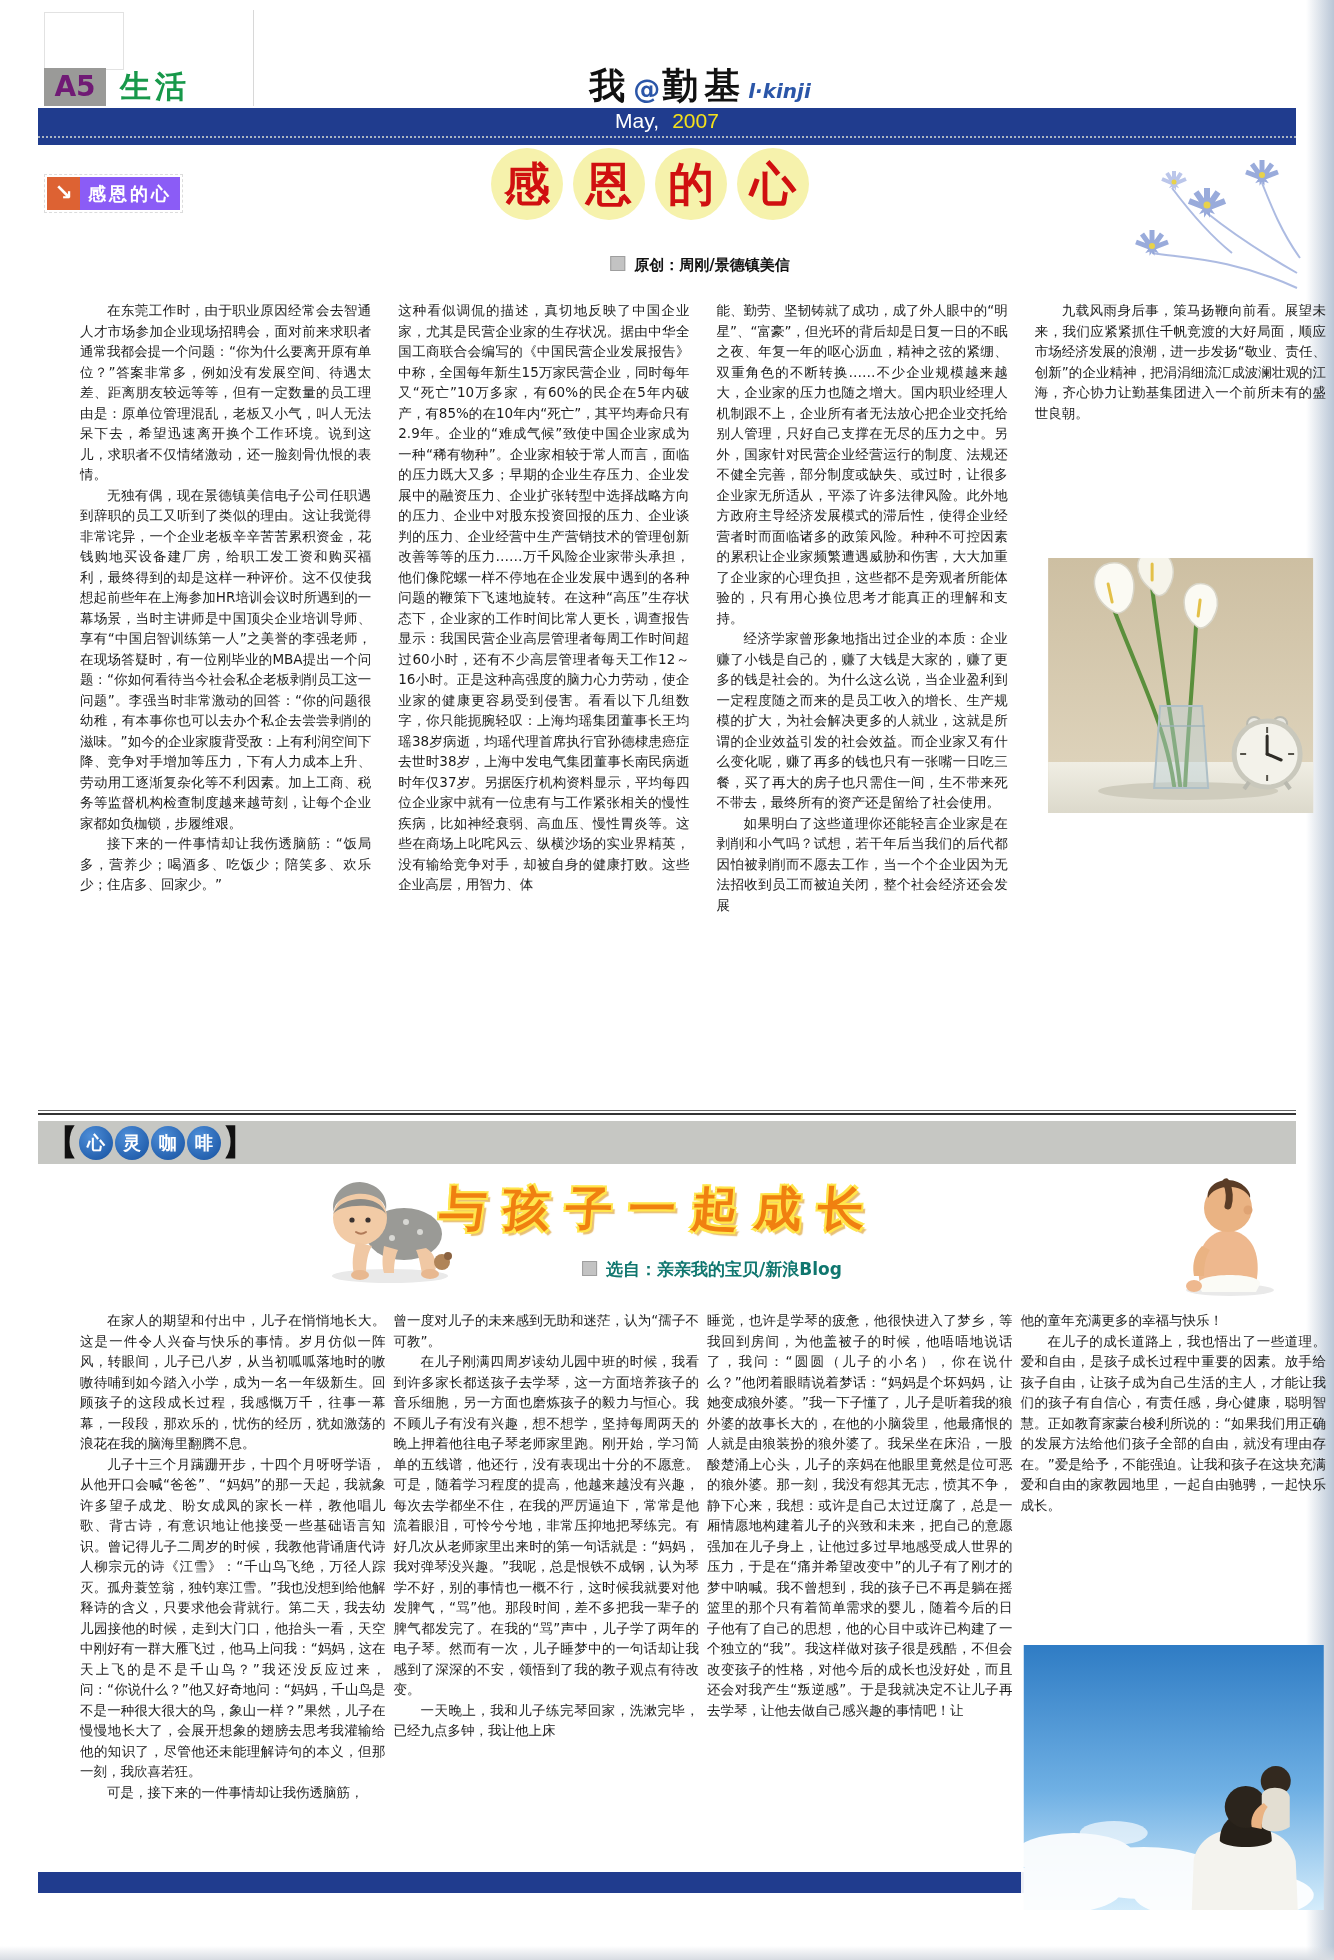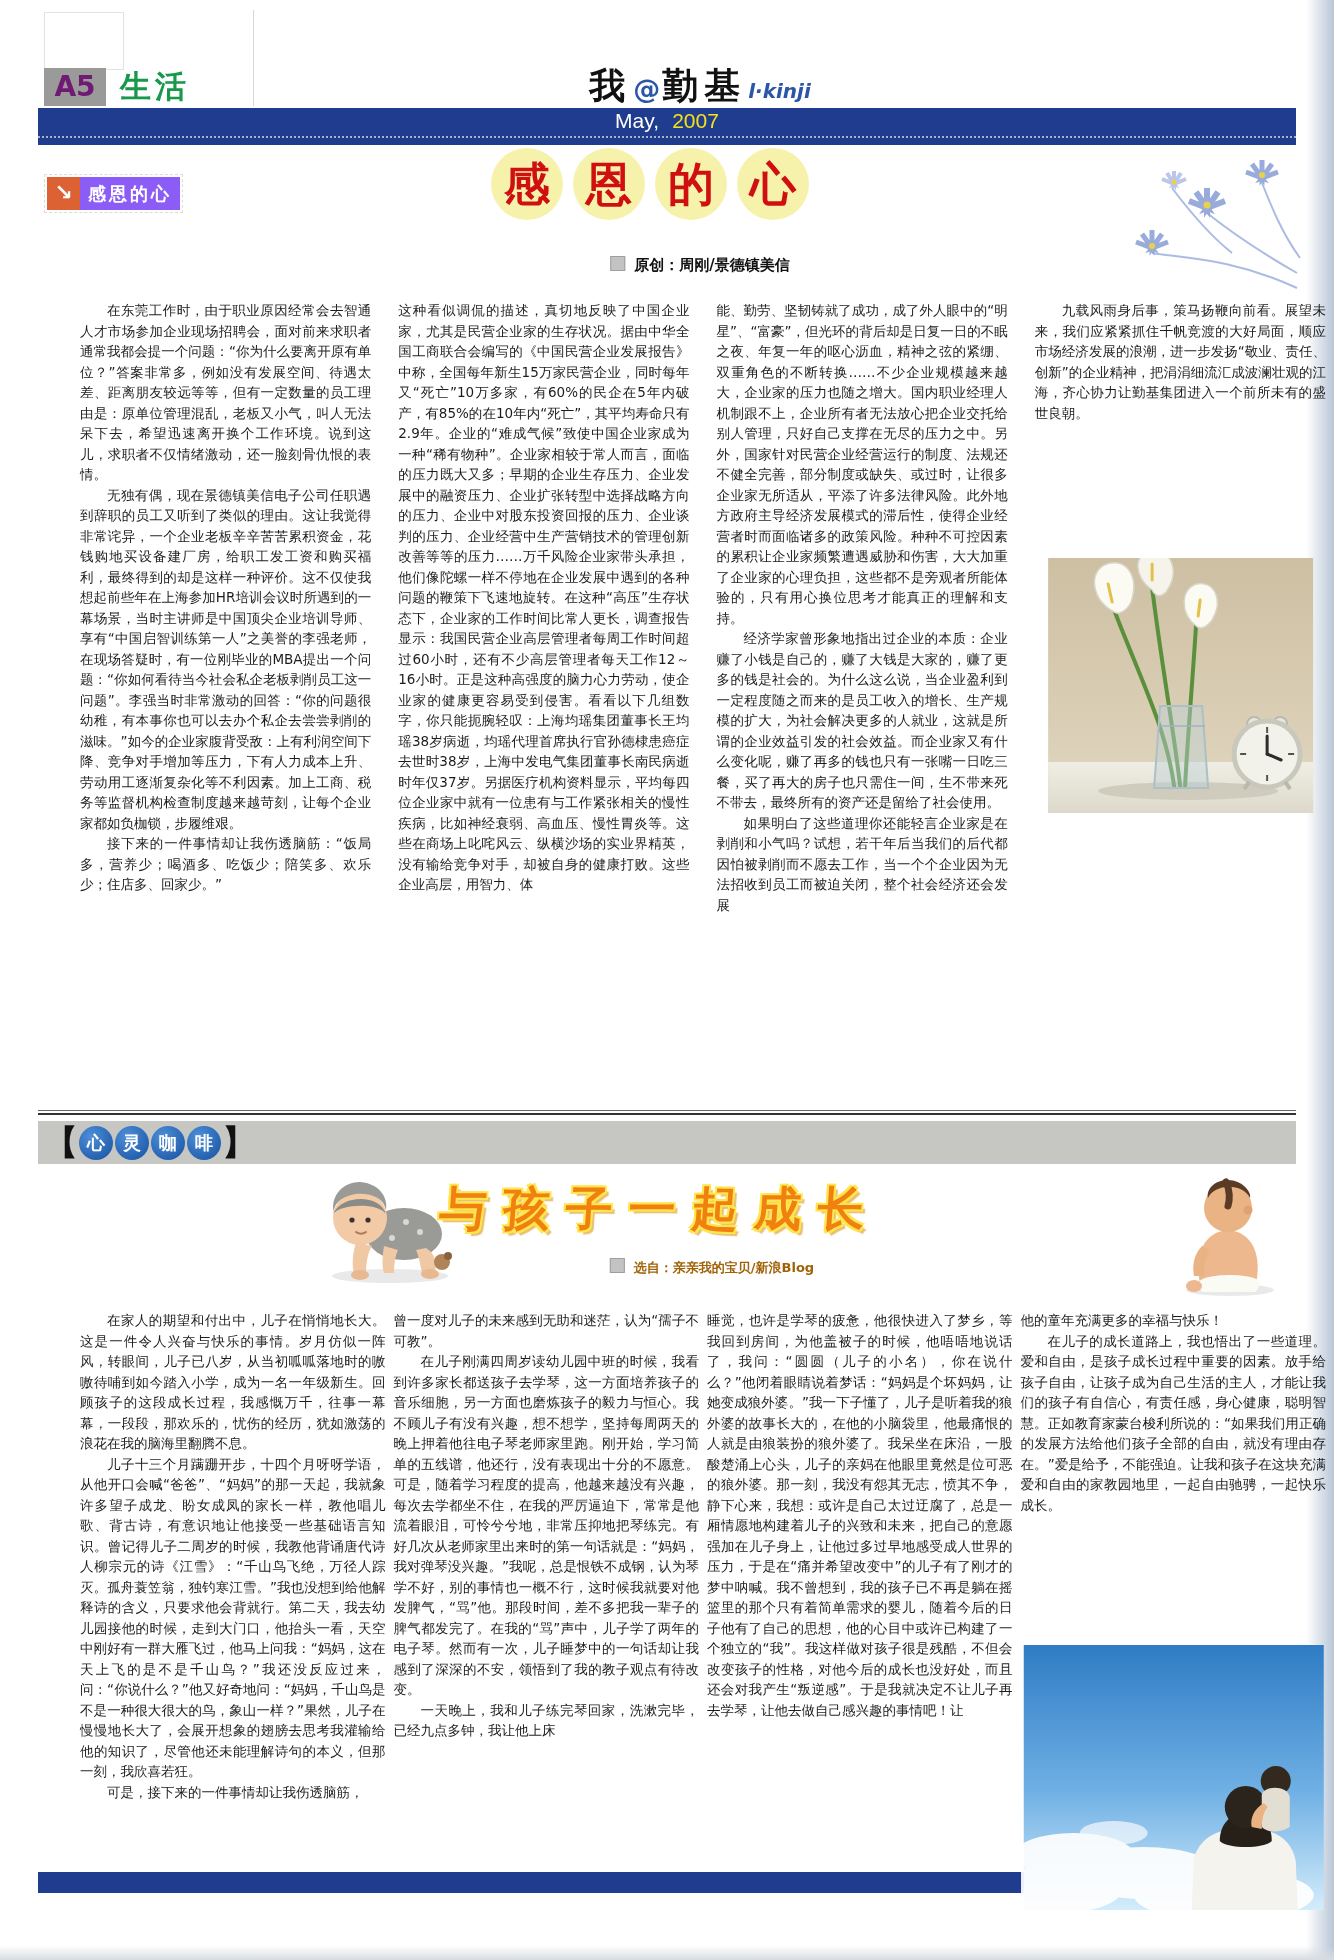--- a/index.html
+++ b/index.html
@@ -67,21 +67,21 @@
     color:#fff;font-size:18px;font-weight:bold;text-align:center;line-height:34px;}
 
   
   .baby-crawl{position:absolute;left:322px;top:1170px;width:135px;height:118px;}
   .baby-sit{position:absolute;left:1178px;top:1176px;width:105px;height:122px;}
   .title2{position:absolute;left:660px;top:1178px;transform:translateX(-50%) skewX(-4deg);
     white-space:nowrap;font-size:47px;font-weight:bold;color:#f08010;letter-spacing:16px;
     text-shadow:-2px -2px 0 #ffe64d,2px -2px 0 #ffe64d,-2px 2px 0 #ffe64d,2px 2px 0 #ffe64d,
       4px 4px 1px rgba(214,138,0,.55);}
   .byline2{position:absolute;left:712px;top:1258px;transform:translateX(-50%);white-space:nowrap;
-    font-size:13px;font-weight:bold;color:#a16207;}
+    font-size:17px;font-weight:bold;color:#0f766e;}
 
   
   .footer-bar{position:absolute;left:38px;top:1872px;width:1258px;height:21px;background:#203c8e;z-index:1;}
 </style>
 </head>
 <body>
 
 <div class="edge-right"></div>
 <div class="edge-bottom"></div>
 

